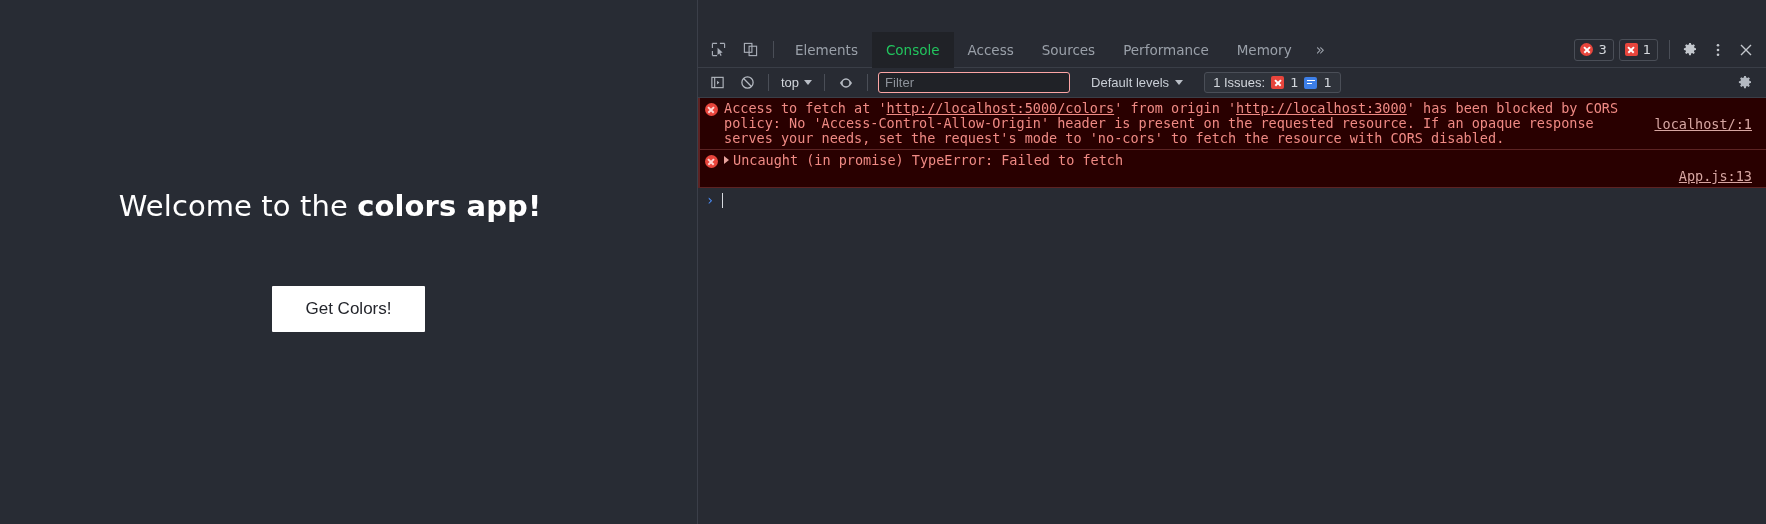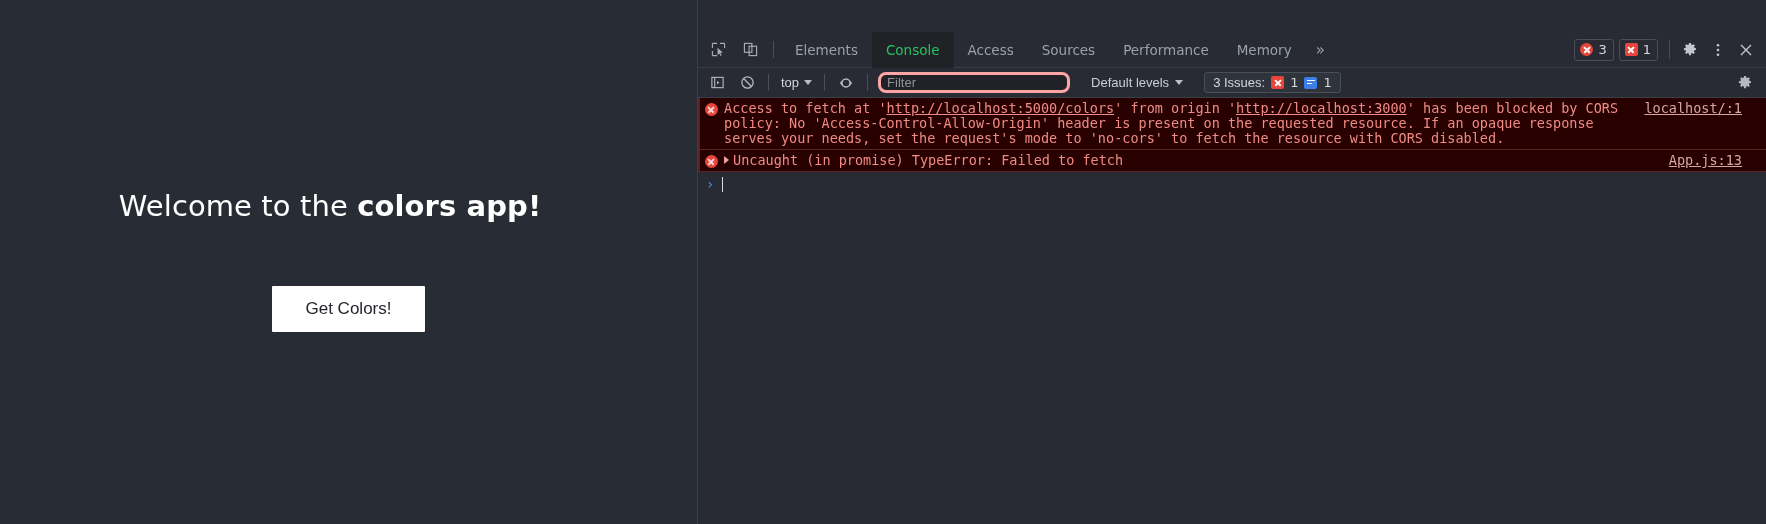--- a/index.html
+++ b/index.html
@@ -173,22 +173,22 @@
     color:#d2d6dc; font-size:13px;
     padding:2px 6px; cursor:pointer;
     font-family:"Liberation Sans", sans-serif;
   }
   .caret {
     width:0;height:0;border-left:4px solid transparent;border-right:4px solid transparent;
     border-top:5px solid #b9bec6;
   }
   .filter-input {
     background:#202227;
-    border:3px solid #fca5a5;
-    border-radius:8px;
+    border:1px solid #fca5a5;
+    border-radius:3px;
     height:21px;
     width:192px;
     margin-left:4px;
     color:#d7dae0;
     font-size:13px;
     padding:0 6px;
     font-family:"Liberation Sans", sans-serif;
     outline:none;
   }
   .filter-input::placeholder { color:#8d929a; }
@@ -277,24 +277,25 @@
     border-bottom:4px solid transparent;
     border-left:5px solid #e7a29c;
     margin-right:4px;
     vertical-align:1px;
     cursor:pointer;
   }
   .msg-src {
     flex:0 0 auto;
     color:#d7a6a2;
     text-decoration:underline;
-    padding-right:24px;
+    padding-right:14px;
     white-space:nowrap;
     cursor:pointer;
     align-self:flex-start;
+    margin-top:16px;
   }
   .prompt-row {
     display:flex; align-items:center;
     height:24px;
     padding-left:8px;
     background:#282b33;
   }
   .prompt-arrow {
     color:#4a8df8; font-size:13.5px;
     font-family:"DejaVu Sans Mono", monospace;
@@ -402,21 +403,21 @@
           <circle cx="8" cy="8" r="1.7" fill="#282b33"></circle>
         </svg>
       </div>
       <div class="cb-sep"></div>
       <input class="filter-input" type="text" value="" placeholder="Filter" style="">
       <div class="levels-select">
         <span>Default levels</span>
         <span class="caret"></span>
       </div>
       <div class="issues-bar">
-        <span class="ib-label">3 Issues:</span>
+        <span class="ib-label">1 Issues:</span>
         <span class="issue-sq"></span>
         <span class="ib-num">1</span>
         <span class="info-sq">
             <i></i>
             <i></i>
           </span>
         <span class="ib-num">1</span>
       </div>
       <div class="cb-right">
         <div class="cb-btn">

